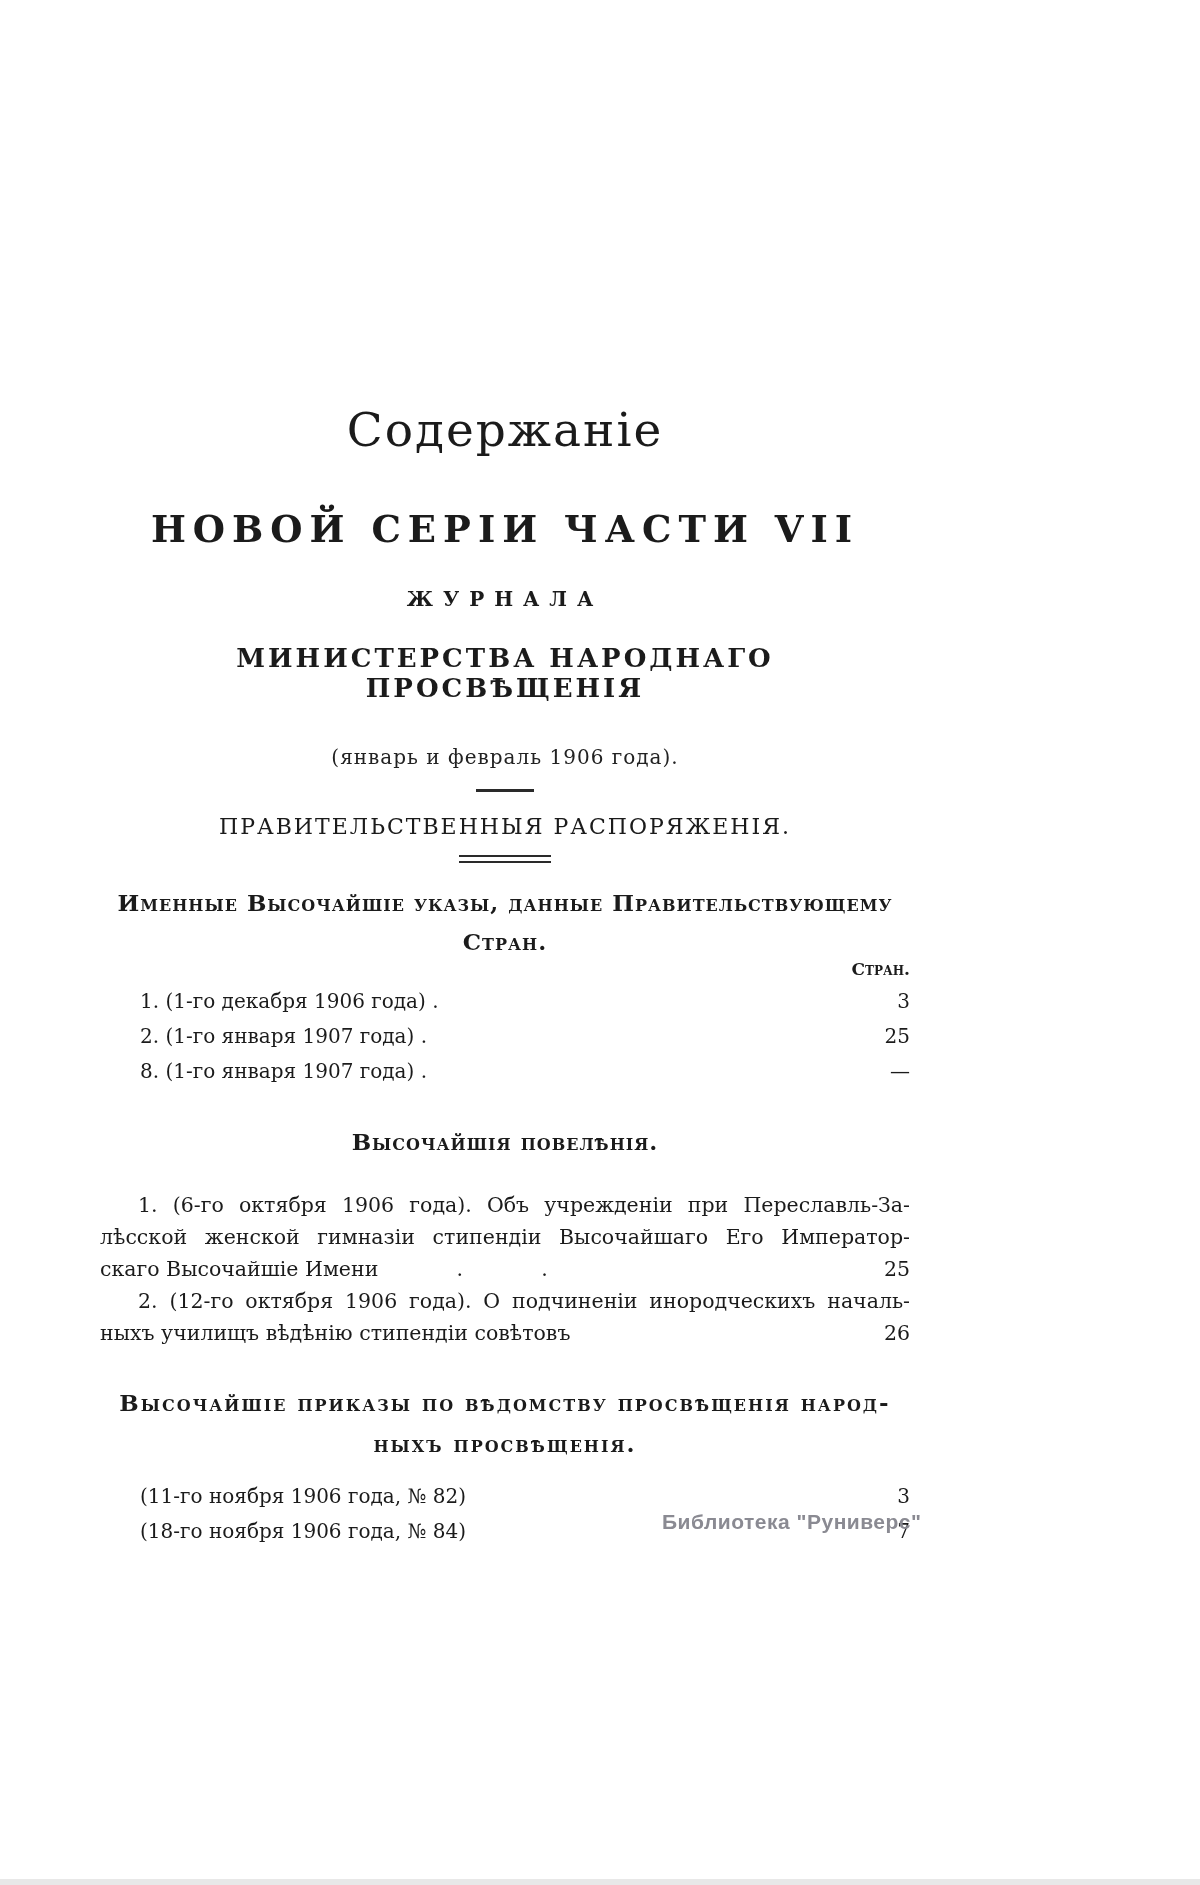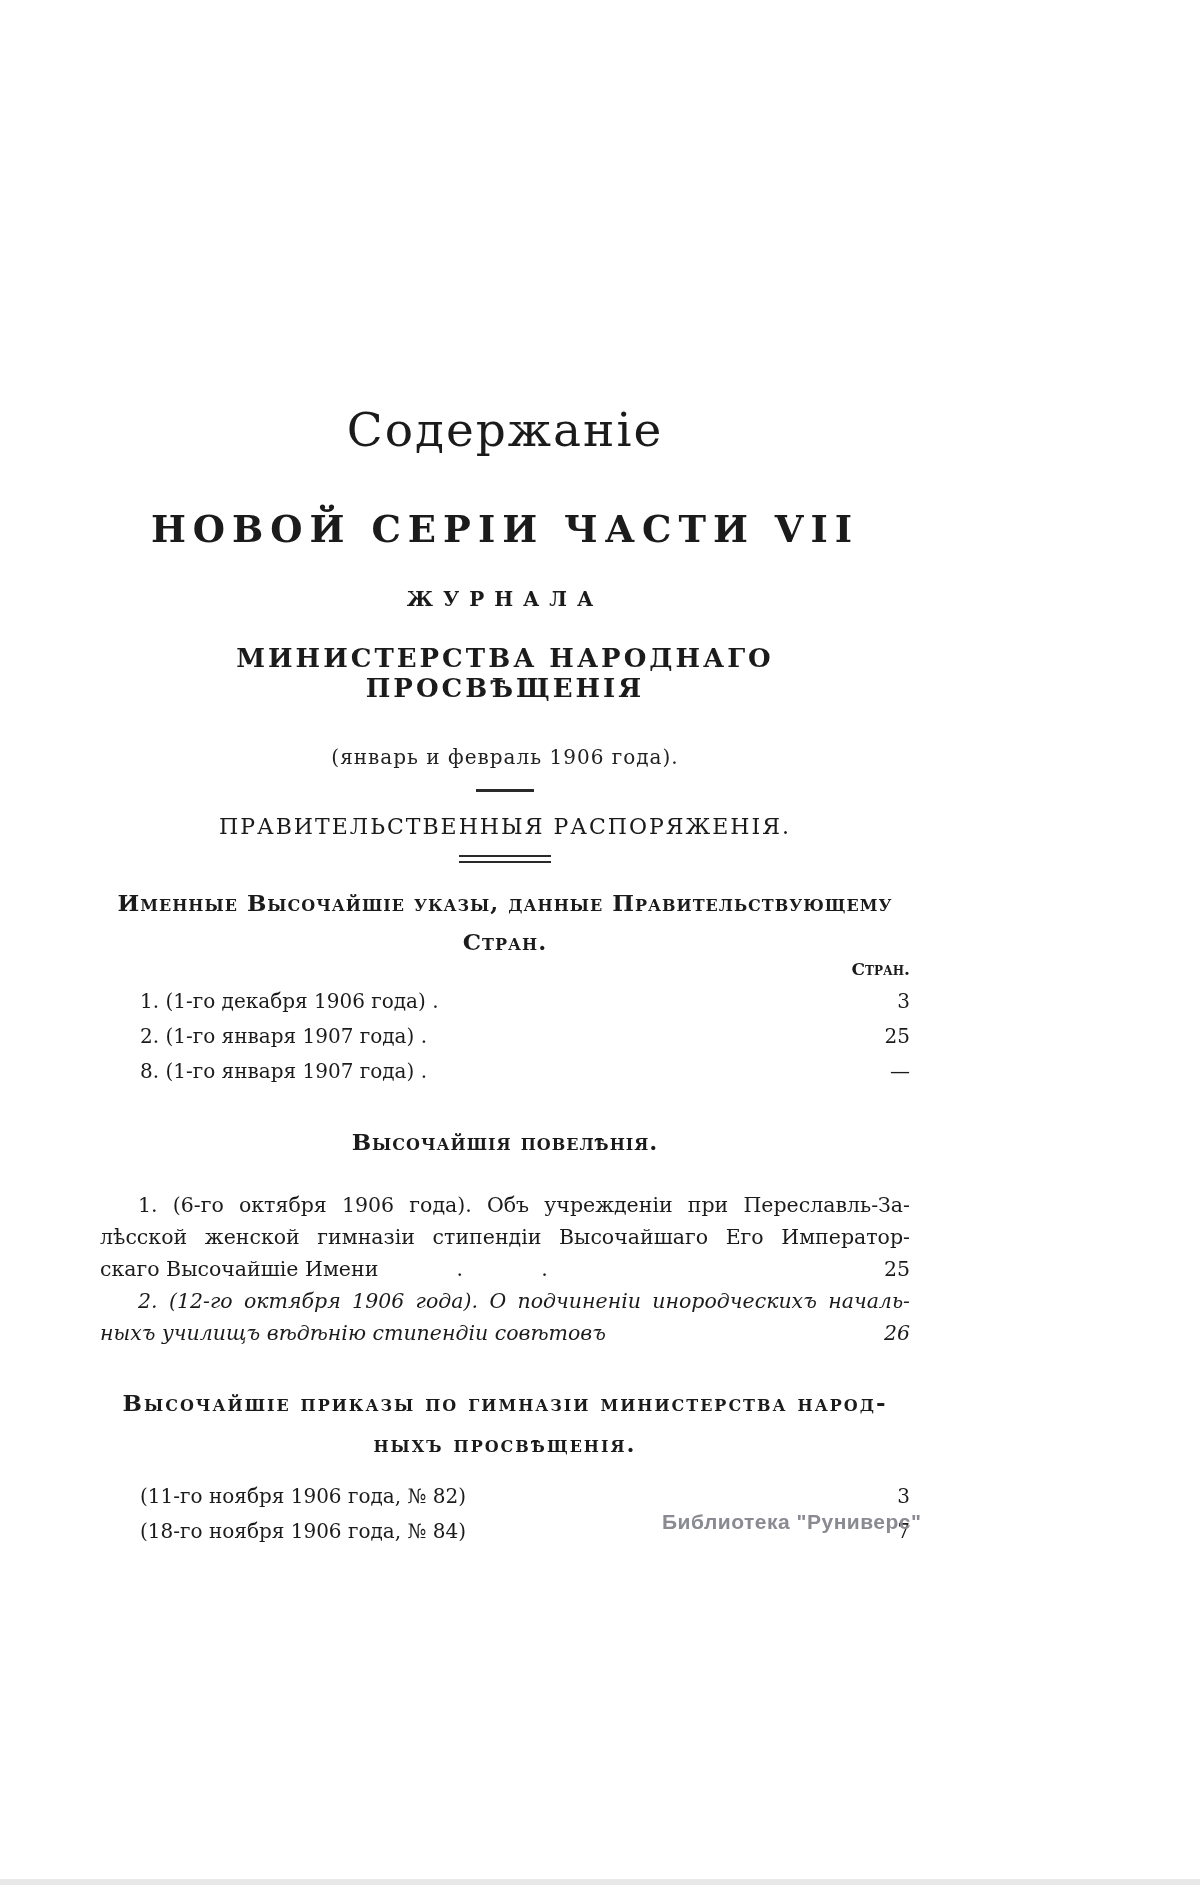--- a/index.html
+++ b/index.html
@@ -110,21 +110,21 @@
 
   .povelenia-heading {
     margin-top: 44px;
     font-size: 23px;
     font-weight: bold;
     font-variant: small-caps;
     letter-spacing: 1px;
     text-align: center;
   }
   .paragraph { margin-top: 34px; font-size: 20.5px; line-height: 32px; }
-  .paragraph.second { margin-top: 0; font-style: italic; }
+  .paragraph.second { margin-top: 0; }
   .para-line {
     text-align: justify;
     text-align-last: justify;
   }
   .para-line.first { padding-left: 38px; }
   .para-last {
     display: flex;
     justify-content: space-between;
     align-items: baseline;
   }
@@ -214,21 +214,21 @@
     </div>
 
     <div class="paragraph second">
       <div class="para-line first">2. (12-го октября 1906 года). О подчиненіи инородческихъ началь-</div>
       <div class="para-last">
         <span class="last-text">ныхъ училищъ вѣдѣнію стипендіи совѣтовъ</span>
         <span class="row-page">26</span>
       </div>
     </div>
 
-    <div class="prikazy-heading-1">Высочайшіе приказы по гимназіи министерства народ-</div>
+    <div class="prikazy-heading-1">Высочайшіе приказы по вѣдомству просвѣщенія народ-</div>
     <div class="prikazy-heading-2">ныхъ просвѣщенія.</div>
 
     <div class="prikaz-rows">
       <div class="toc-row">
         <span class="row-text">(11-го ноября 1906 года, № 82)</span>
         <span class="row-page">3</span>
       </div>
       <div class="toc-row">
         <span class="row-text">(18-го ноября 1906 года, № 84)</span>
         <span class="row-page">7</span>

